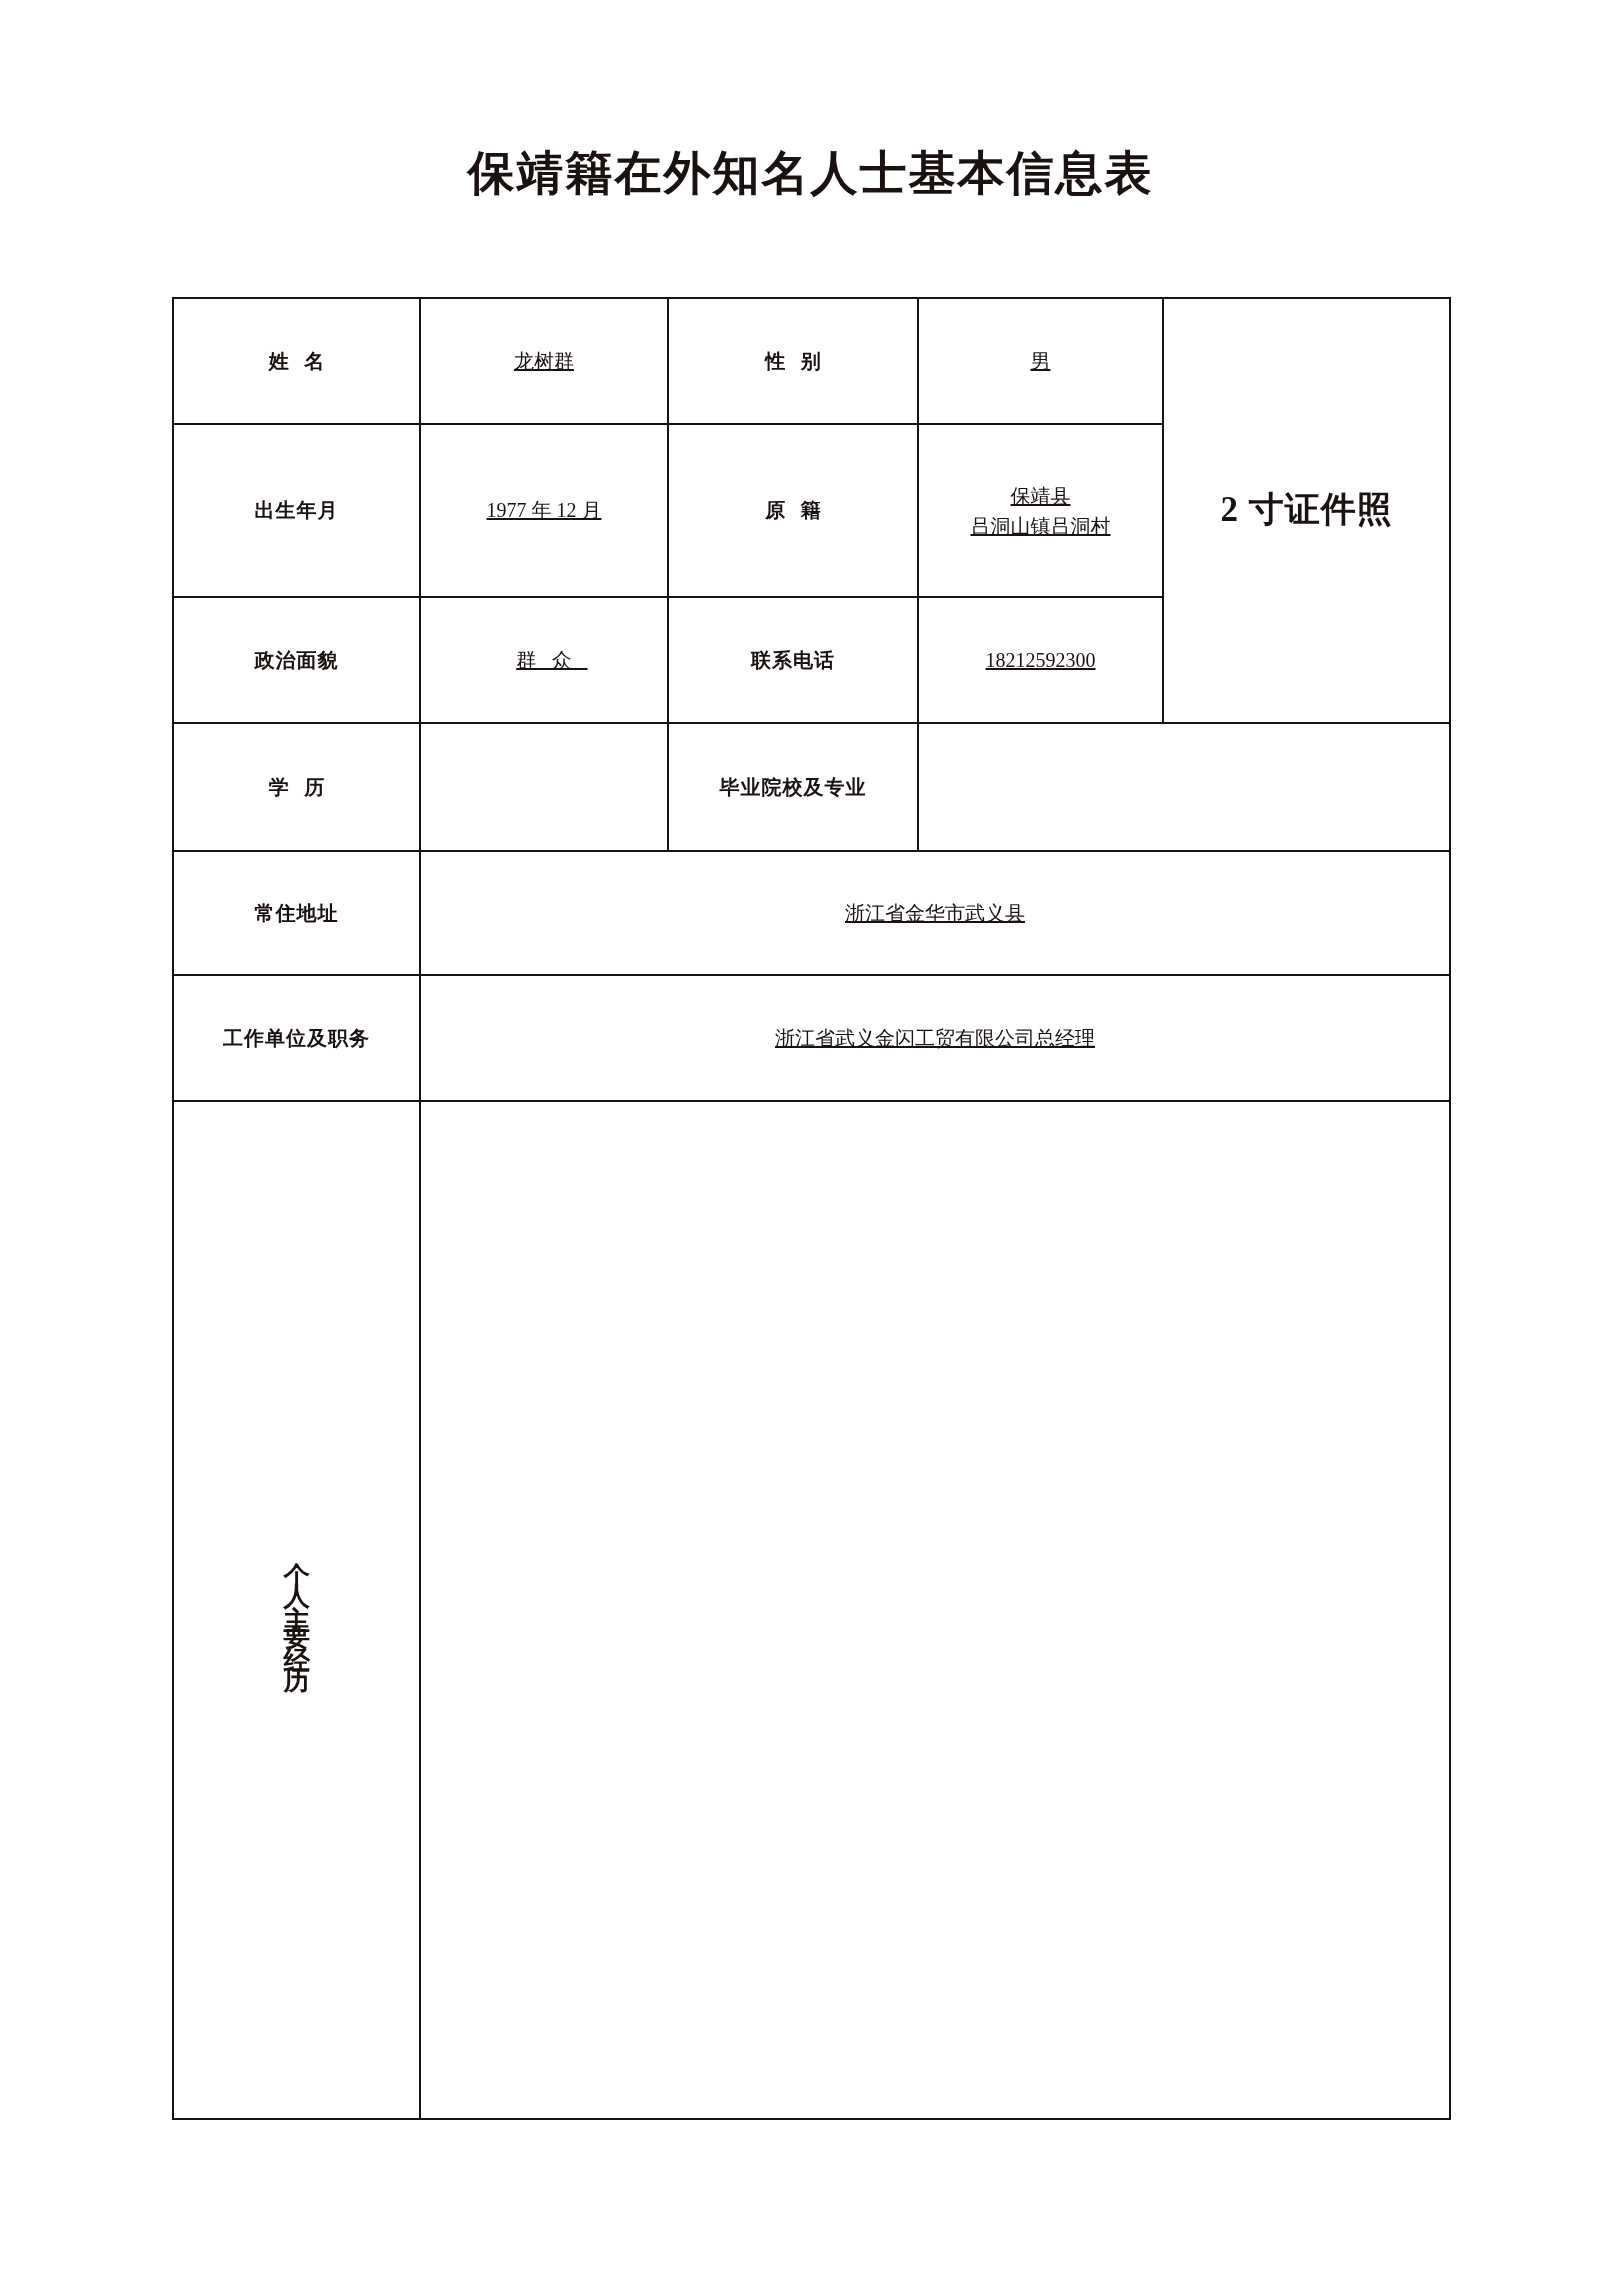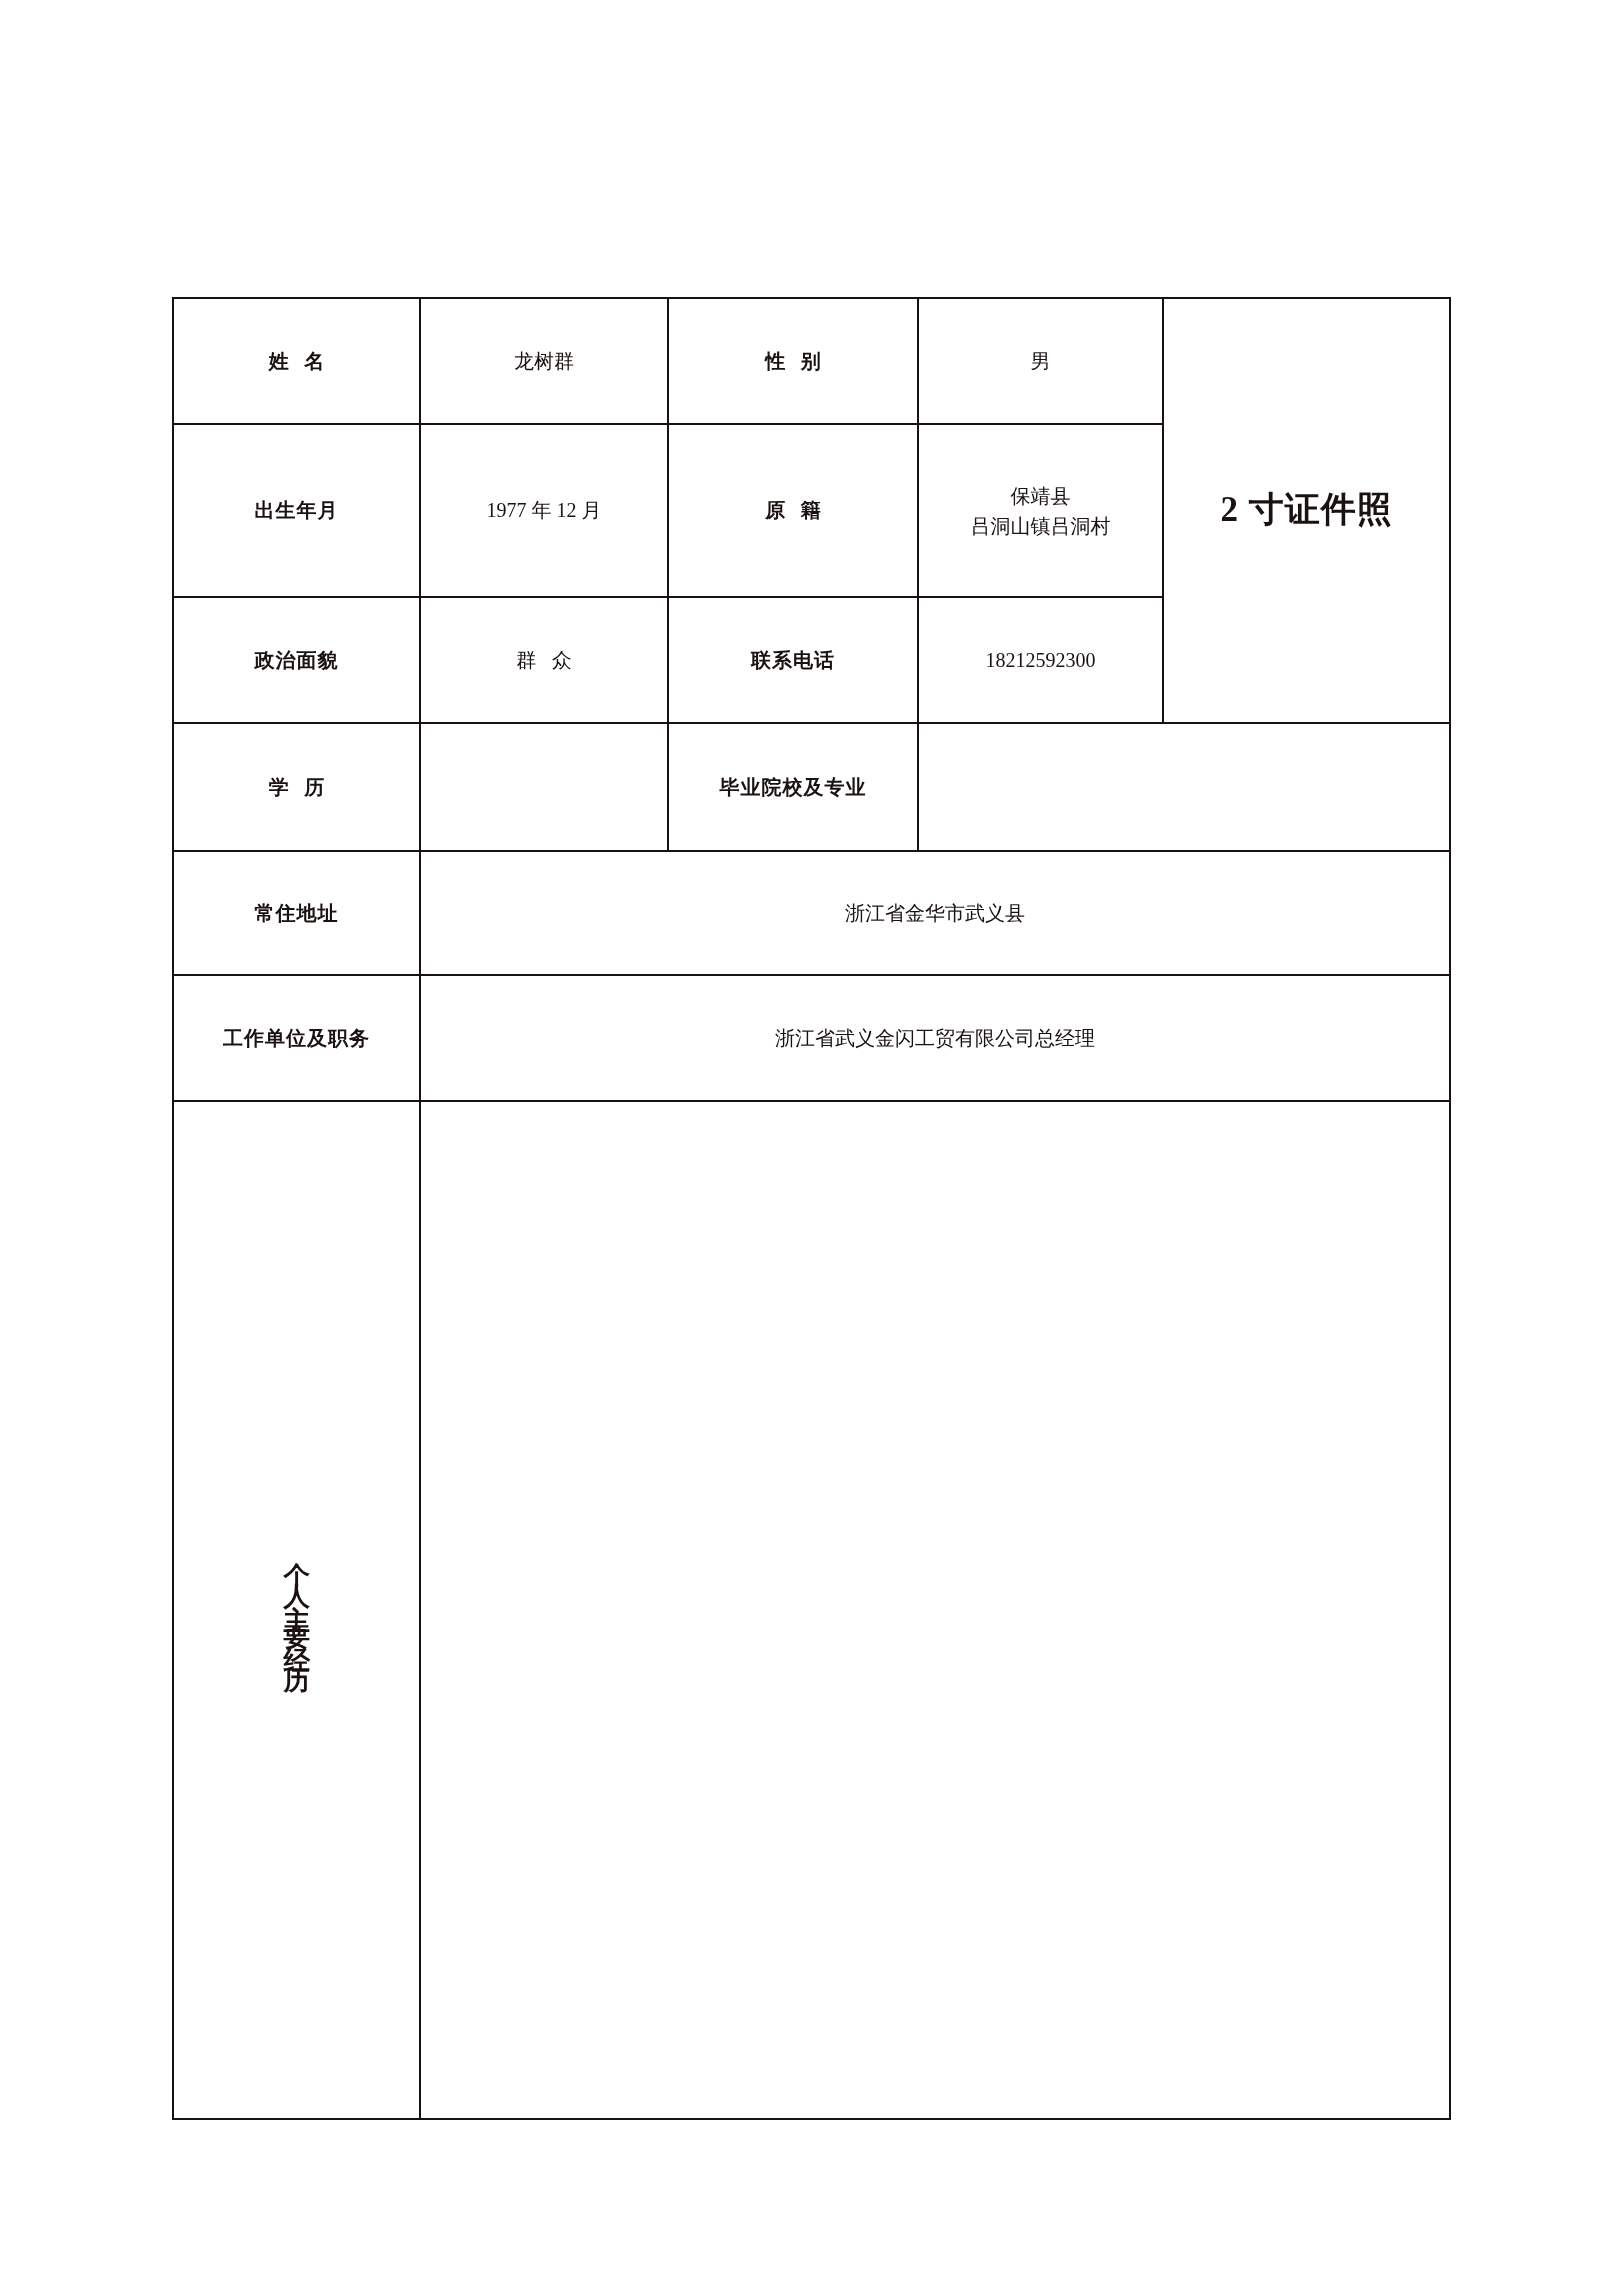--- a/index.html
+++ b/index.html
@@ -70,20 +70,21 @@
   td.label {
     font-weight: bold;
     letter-spacing: 1px;
   }
   td.label.spaced {
     letter-spacing: 15.7px;
     text-indent: 15.7px;
   }
   td.value {
     font-weight: normal;
+    text-decoration: underline;
   }
   td.value.spaced {
     letter-spacing: 15.7px;
     text-indent: 15.7px;
   }
   td.photo {
     font-weight: bold;
     font-size: 35px;
     letter-spacing: 1px;
   }
@@ -108,20 +109,21 @@
   .two-line {
     display: block;
     line-height: 1.5;
   }
 </style>
 </head>
 <body>
 
 <div class="page">
 
+  <div class="doc-title">保靖籍在外知名人士基本信息表</div>
 
   <table class="info-table">
     <colgroup>
       <col class="c1">
         <col class="c2">
         <col class="c3">
         <col class="c4">
         <col class="c5">
     </colgroup>
     <tbody>

